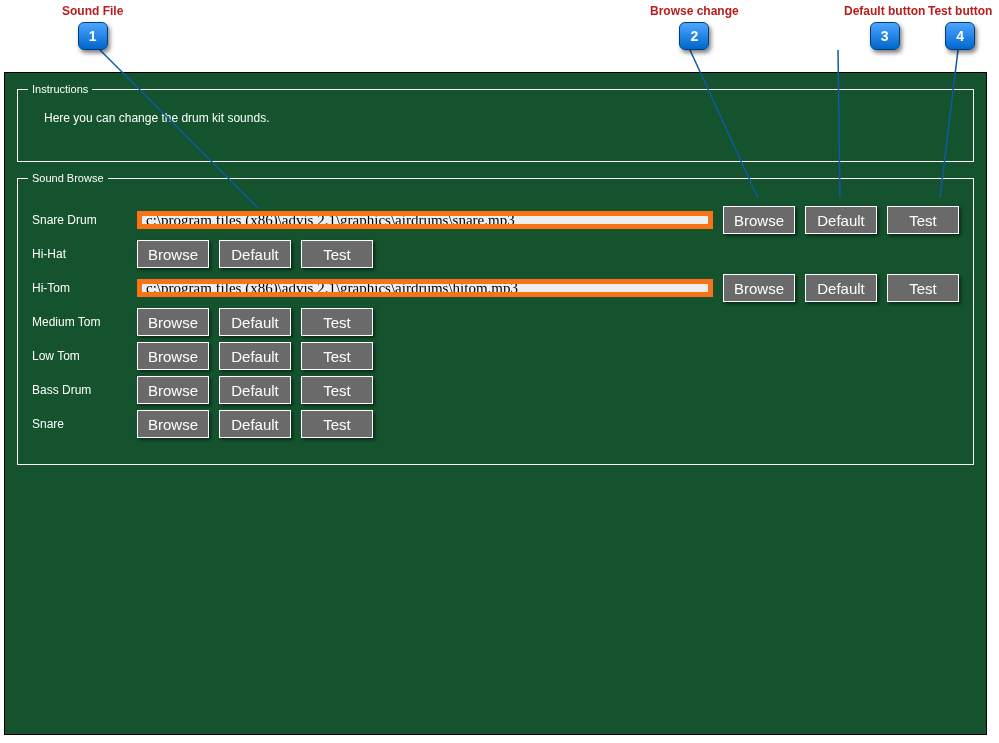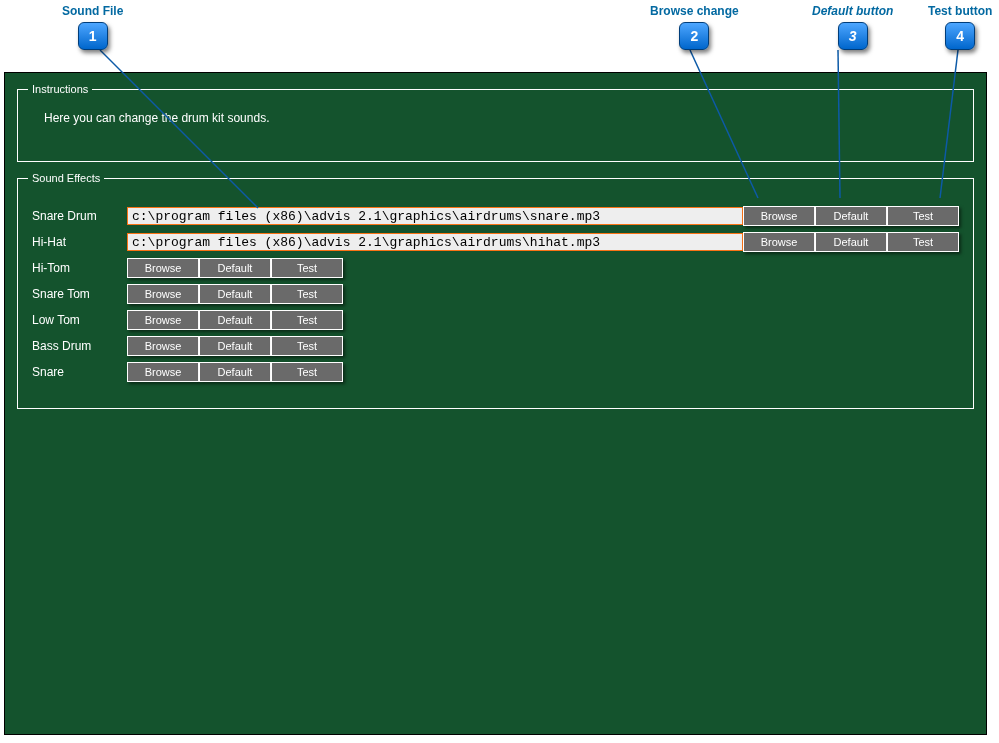--- a/index.html
+++ b/index.html
@@ -13,21 +13,21 @@
       background: #ffffff;
       width: 999px;
       height: 743px;
       position: relative;
     }
     .callout {
       position: absolute;
       z-index: 10;
     }
     .callout-label {
-      color: #0369a1;
+      color: #b91c1c;
       font-size: 12px;
       font-weight: bold;
       text-align: center;
       white-space: nowrap;
     }
     .callout-bubble {
       background: linear-gradient(180deg, #4da6ff 0%, #0066cc 100%);
       border: 1px solid #003d7a;
       border-radius: 6px;
       color: #fff;
@@ -65,43 +65,44 @@
     }
     .instructions-text {
       font-size: 12px;
       color: #fff;
       padding: 6px 12px 22px 12px;
     }
     .sound-row {
       display: flex;
       align-items: center;
       margin: 6px 0;
+      gap: 10px;
     }
     .sound-label {
       width: 95px;
       color: #fff;
       font-size: 12px;
     }
     .sound-input {
       flex: 1;
       height: 18px;
       background: #eeeeee;
-      border: 1px solid #f97316;
-      font-size: 13px;
+      border: 5px solid #f97316;
+      font-size: 15px;
       color: #000;
       padding: 0 4px;
-      font-family: Liberation Mono, monospace;
+      font-family: Liberation Serif, serif;
     }
     .btn {
       width: 72px;
-      height: 20px;
+      height: 28px;
       background: #6a6a6a;
       border: 1px solid #fff;
       color: #fff;
-      font-size: 11px;
+      font-size: 15px;
       cursor: pointer;
       box-shadow: 2px 2px 3px rgba(0,0,0,0.5);
       font-family: Arial, sans-serif;
     }
     .leader-svg {
       position: absolute;
       top: 0;
       left: 0;
       pointer-events: none;
       z-index: 5;
@@ -111,21 +112,21 @@
 <body>
 
 <div class="callout" style="left:62px; top:4px;">
   <div class="callout-label">Sound File</div>
   <div class="callout-bubble">1</div>
 </div>
 <div class="callout" style="left:650px; top:4px;">
   <div class="callout-label">Browse change</div>
   <div class="callout-bubble">2</div>
 </div>
-<div class="callout" style="left:812px; top:4px;font-style:italic;">
+<div class="callout" style="left:844px; top:4px;">
   <div class="callout-label">Default button</div>
   <div class="callout-bubble">3</div>
 </div>
 <div class="callout" style="left:928px; top:4px;">
   <div class="callout-label">Test button</div>
   <div class="callout-bubble">4</div>
 </div>
 
 <svg class="leader-svg" width="999" height="743">
   <line x1="100" y1="50" x2="258" y2="208" stroke="#0d5aa7" stroke-width="1.5"></line>
@@ -135,47 +136,47 @@
 </svg>
 
 <div class="main-panel">
 
   <fieldset>
     <legend>Instructions</legend>
     <div class="instructions-text">Here you can change the drum kit sounds.</div>
   </fieldset>
 
   <fieldset style="padding-bottom:20px;">
-    <legend>Sound Effects</legend>
+    <legend>Sound Browse</legend>
     <div id="rows-container" style="margin-top:12px;">
   <div class="sound-row">
     <div class="sound-label">Snare Drum</div>
     <input type="text" class="sound-input" value="c:\program files (x86)\advis 2.1\graphics\airdrums\snare.mp3" style="">
     <button class="btn">Browse</button>
     <button class="btn">Default</button>
     <button class="btn">Test</button>
   </div>
 
   <div class="sound-row">
     <div class="sound-label">Hi-Hat</div>
-    <input type="text" class="sound-input" value="c:\program files (x86)\advis 2.1\graphics\airdrums\hihat.mp3" style="">
     <button class="btn">Browse</button>
     <button class="btn">Default</button>
     <button class="btn">Test</button>
   </div>
 
   <div class="sound-row">
     <div class="sound-label">Hi-Tom</div>
-    <button class="btn">Browse</button>
-    <button class="btn">Default</button>
-    <button class="btn">Test</button>
-  </div>
-
-  <div class="sound-row">
-    <div class="sound-label">Snare Tom</div>
+    <input type="text" class="sound-input" value="c:\program files (x86)\advis 2.1\graphics\airdrums\hitom.mp3" style="">
+    <button class="btn">Browse</button>
+    <button class="btn">Default</button>
+    <button class="btn">Test</button>
+  </div>
+
+  <div class="sound-row">
+    <div class="sound-label">Medium Tom</div>
     <button class="btn">Browse</button>
     <button class="btn">Default</button>
     <button class="btn">Test</button>
   </div>
 
   <div class="sound-row">
     <div class="sound-label">Low Tom</div>
     <button class="btn">Browse</button>
     <button class="btn">Default</button>
     <button class="btn">Test</button>

